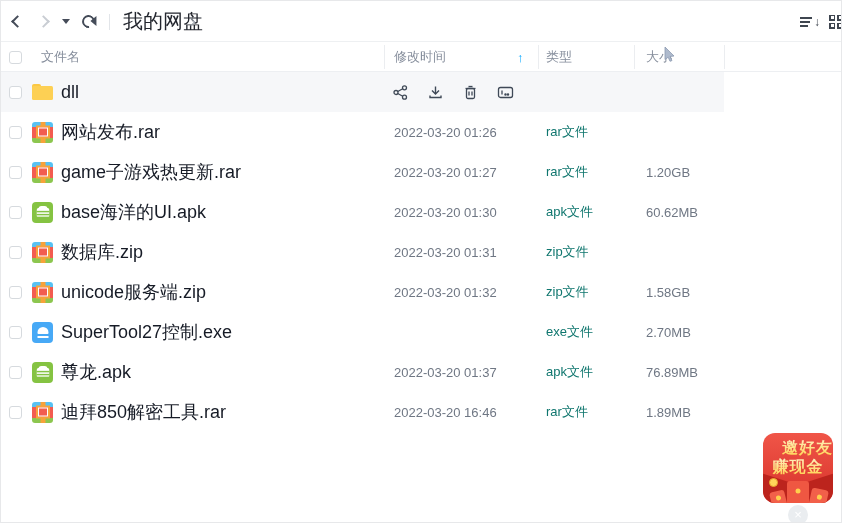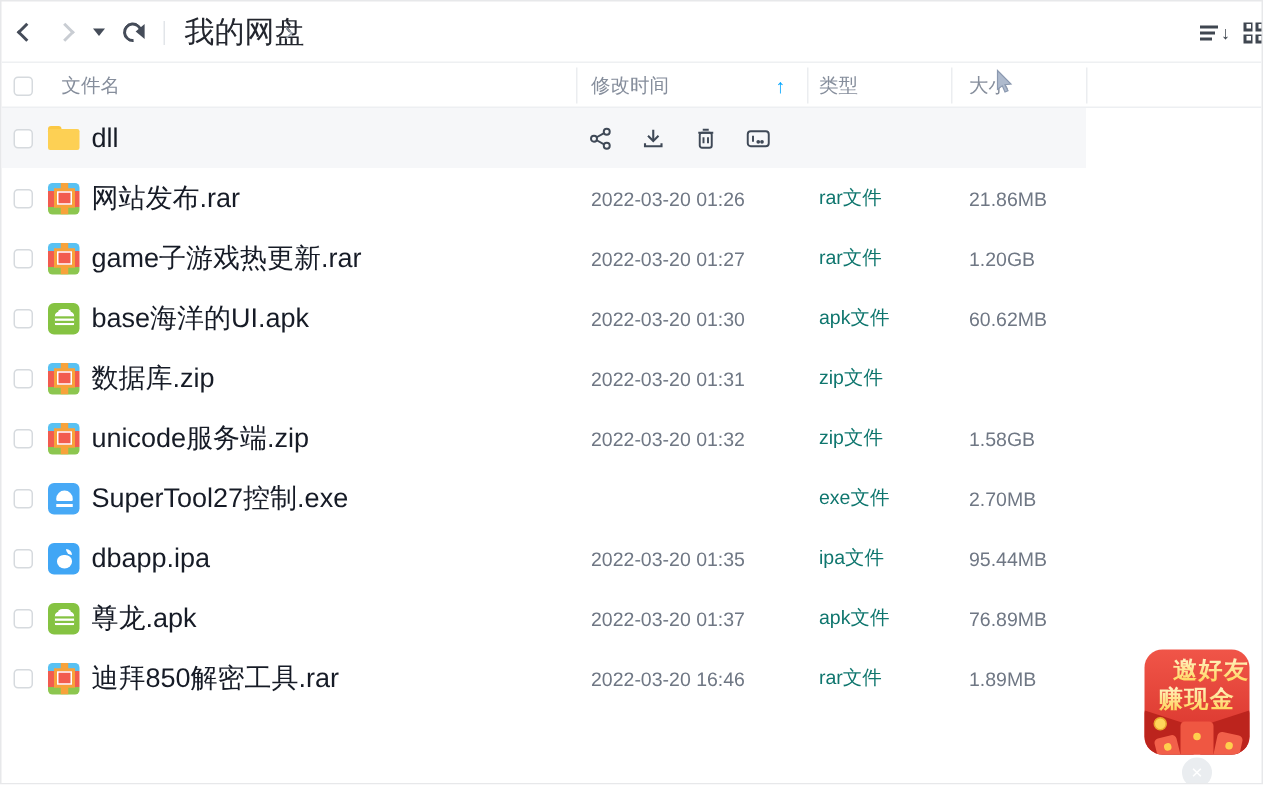--- a/index.html
+++ b/index.html
@@ -224,21 +224,20 @@
     <div class="row">
       <div class="cell c-check">
           <span class="cb"></span>
         </div>
       <div class="cell c-icon">
           <span class="ficon" data-icon="archive"></span>
         </div>
       <div class="cell c-name">网站发布.rar</div>
       <div class="cell c-date">2022-03-20 01:26</div>
       <div class="cell c-type">rar文件</div>
-      <div class="cell c-size">21.86MB</div>
     </div>
 
     <div class="row">
       <div class="cell c-check">
           <span class="cb"></span>
         </div>
       <div class="cell c-icon">
           <span class="ficon" data-icon="archive"></span>
         </div>
       <div class="cell c-name">game子游戏热更新.rar</div>
@@ -290,32 +289,20 @@
           <span class="cb"></span>
         </div>
       <div class="cell c-icon">
           <span class="ficon" data-icon="exe"></span>
         </div>
       <div class="cell c-name">SuperTool27控制.exe</div>
       <div class="cell c-type">exe文件</div>
       <div class="cell c-size">2.70MB</div>
     </div>
 
-    <div class="row">
-      <div class="cell c-check">
-          <span class="cb"></span>
-        </div>
-      <div class="cell c-icon">
-          <span class="ficon" data-icon="ipa"></span>
-        </div>
-      <div class="cell c-name">dbapp.ipa</div>
-      <div class="cell c-date">2022-03-20 01:35</div>
-      <div class="cell c-type">ipa文件</div>
-      <div class="cell c-size">95.44MB</div>
-    </div>
 
     <div class="row">
       <div class="cell c-check">
           <span class="cb"></span>
         </div>
       <div class="cell c-icon">
           <span class="ficon" data-icon="apk"></span>
         </div>
       <div class="cell c-name">尊龙.apk</div>
       <div class="cell c-date">2022-03-20 01:37</div>

